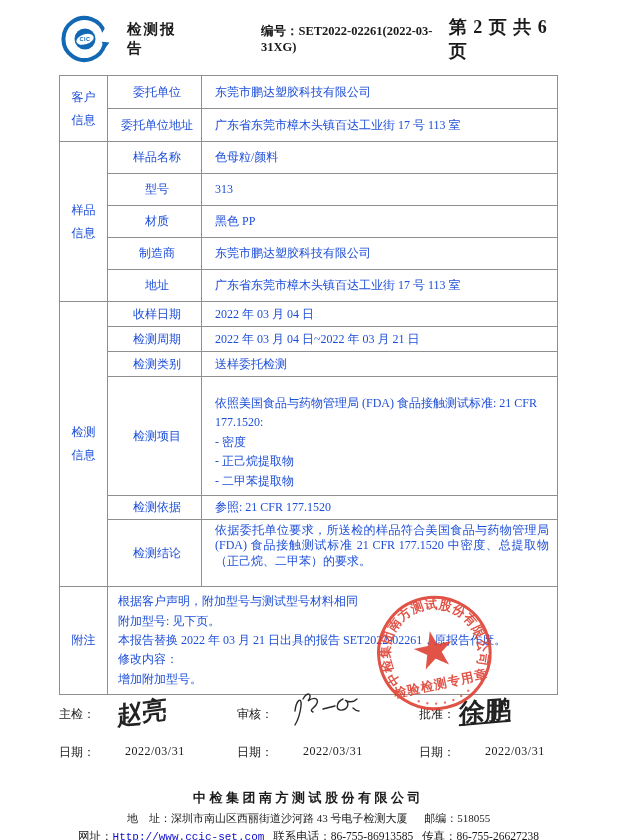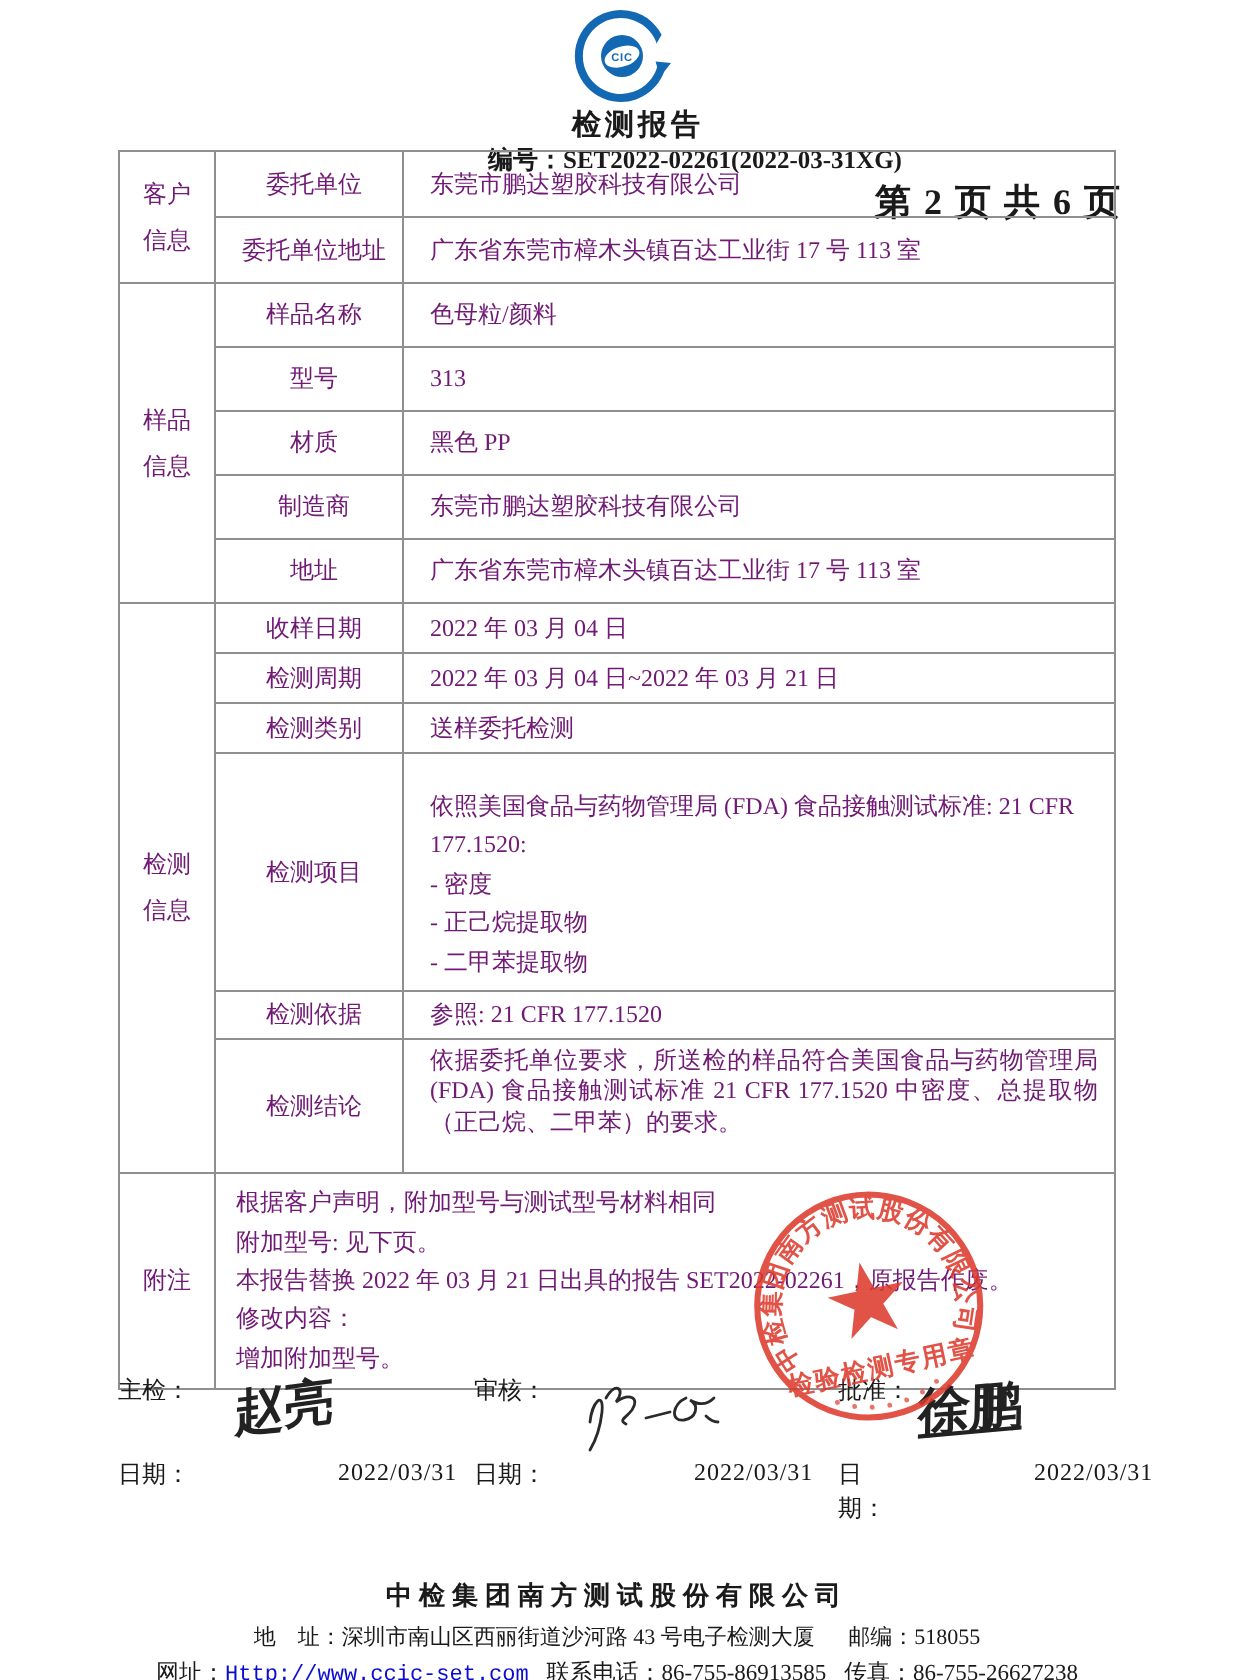--- a/index.html
+++ b/index.html
@@ -4,60 +4,60 @@
 <style>
   * { margin:0; padding:0; box-sizing:border-box; }
   html,body { background:#ffffff; }
   .page {
     position:relative; width:617px; height:840px; background:#ffffff;
     font-family:"Liberation Serif","DejaVu Serif",serif;
     color:#1a1a1a; overflow:hidden;
   }
 
   
-  .hdr { position:absolute; top:3px; left:60px; right:56px; height:52px;
-         display:flex; align-items:center;flex-direction:column; }
+  .hdr { position:absolute; top:13px; left:60px; right:56px; height:52px;
+         display:flex; align-items:center; }
   .hdr .logo { width:50px; height:50px; flex:0 0 auto; }
   .hdr .rpt-title { margin-left:17px; font-size:14.5px; font-weight:bold; letter-spacing:2px; }
   .hdr .rpt-no   { margin-left:74px; font-size:12.5px; font-weight:bold; }
   .hdr .pg       { margin-left:auto; font-size:18px; font-weight:bold; letter-spacing:1px; }
 
   
   table.info { position:absolute; top:75px; left:59px; width:498px;
                border-collapse:collapse; table-layout:fixed; font-size:12px; }
   table.info th, table.info td { border:1px solid #8f8f8f; vertical-align:middle;
-               font-weight:normal; color:#701a75; }
+               font-weight:normal; color:#1d4ed8; }
   col.c-sec { width:48px; } col.c-lbl { width:94px; } col.c-val { width:356px; }
   th.sec { text-align:center; white-space:pre-line; line-height:23px; padding:0 4px; }
   td.lbl { padding:2px 4px 2px 9px;text-align:center; }
   td.val { padding:2px 8px 2px 13px; }
   td.pre { white-space:pre-line; line-height:19.4px; padding-top:17px; padding-bottom:4px; }
   td.wrap { line-height:15.4px; padding-top:3px; padding-bottom:17px; text-align:justify; }
   td.notes { padding:5px 4px 5px 10px; white-space:pre-line; line-height:19.4px; vertical-align:top; }
   tr.rh33 { height:33px; } tr.rh32 { height:32px; } tr.rh25 { height:25px; }
   tr.rh97 { height:97px; } tr.rh24 { height:24px; } tr.rh46 { height:46px; }
   tr.rh98 { height:98px; }
 
   
   .stamp { position:absolute; left:359px; top:580px; width:152px; height:152px;
            opacity:.87; z-index:3; pointer-events:none; }
 
   
   .sigs { position:absolute; top:687px; left:59px; width:500px; z-index:2; }
   .sig-row { display:flex; }
   .sig-col { display:flex; flex-direction:column; }
   .sig-col.c1 { width:178px; } .sig-col.c2 { width:182px; } .sig-col.c3 { width:140px; }
-  .sig-top { display:flex; height:42px; }
+  .sig-top { display:flex; align-items:flex-end; height:42px; }
   .sig-top .role { font-size:12px; padding-bottom:6px; white-space:nowrap; }
   .hand { font-weight:bold; color:#222; white-space:nowrap; }
   .hand.s1 { font-size:25px; margin-left:22px; transform:rotate(-8deg) skewX(-8deg); }
   .hand.s3 { font-size:26px; margin-left:4px; transform:rotate(-5deg) skewX(-6deg);
              text-decoration:underline; text-decoration-thickness:1.5px; text-underline-offset:2px; }
   .squiggle { margin-left:10px; margin-bottom:2px; }
-  .sig-date { display:flex; font-size:12px;gap:44px; }
+  .sig-date { display:flex; margin-top:15px; font-size:12px; }
   .sig-date .dval { margin-left:30px; letter-spacing:.5px; }
 
   
   .ftr { position:absolute; top:789px; left:0; width:617px; text-align:center; }
   .ftr .company { font-size:13px; font-weight:bold; letter-spacing:3.5px; }
   .ftr .line2 { font-size:11px; margin-top:4px; }
   .ftr .line3 { font-size:11.5px; margin-top:3px; }
   .ftr a.url { color:#0d0dd0; text-decoration:underline;
                font-family:"Liberation Mono","DejaVu Sans Mono",monospace; font-size:11px; }
 </style>

